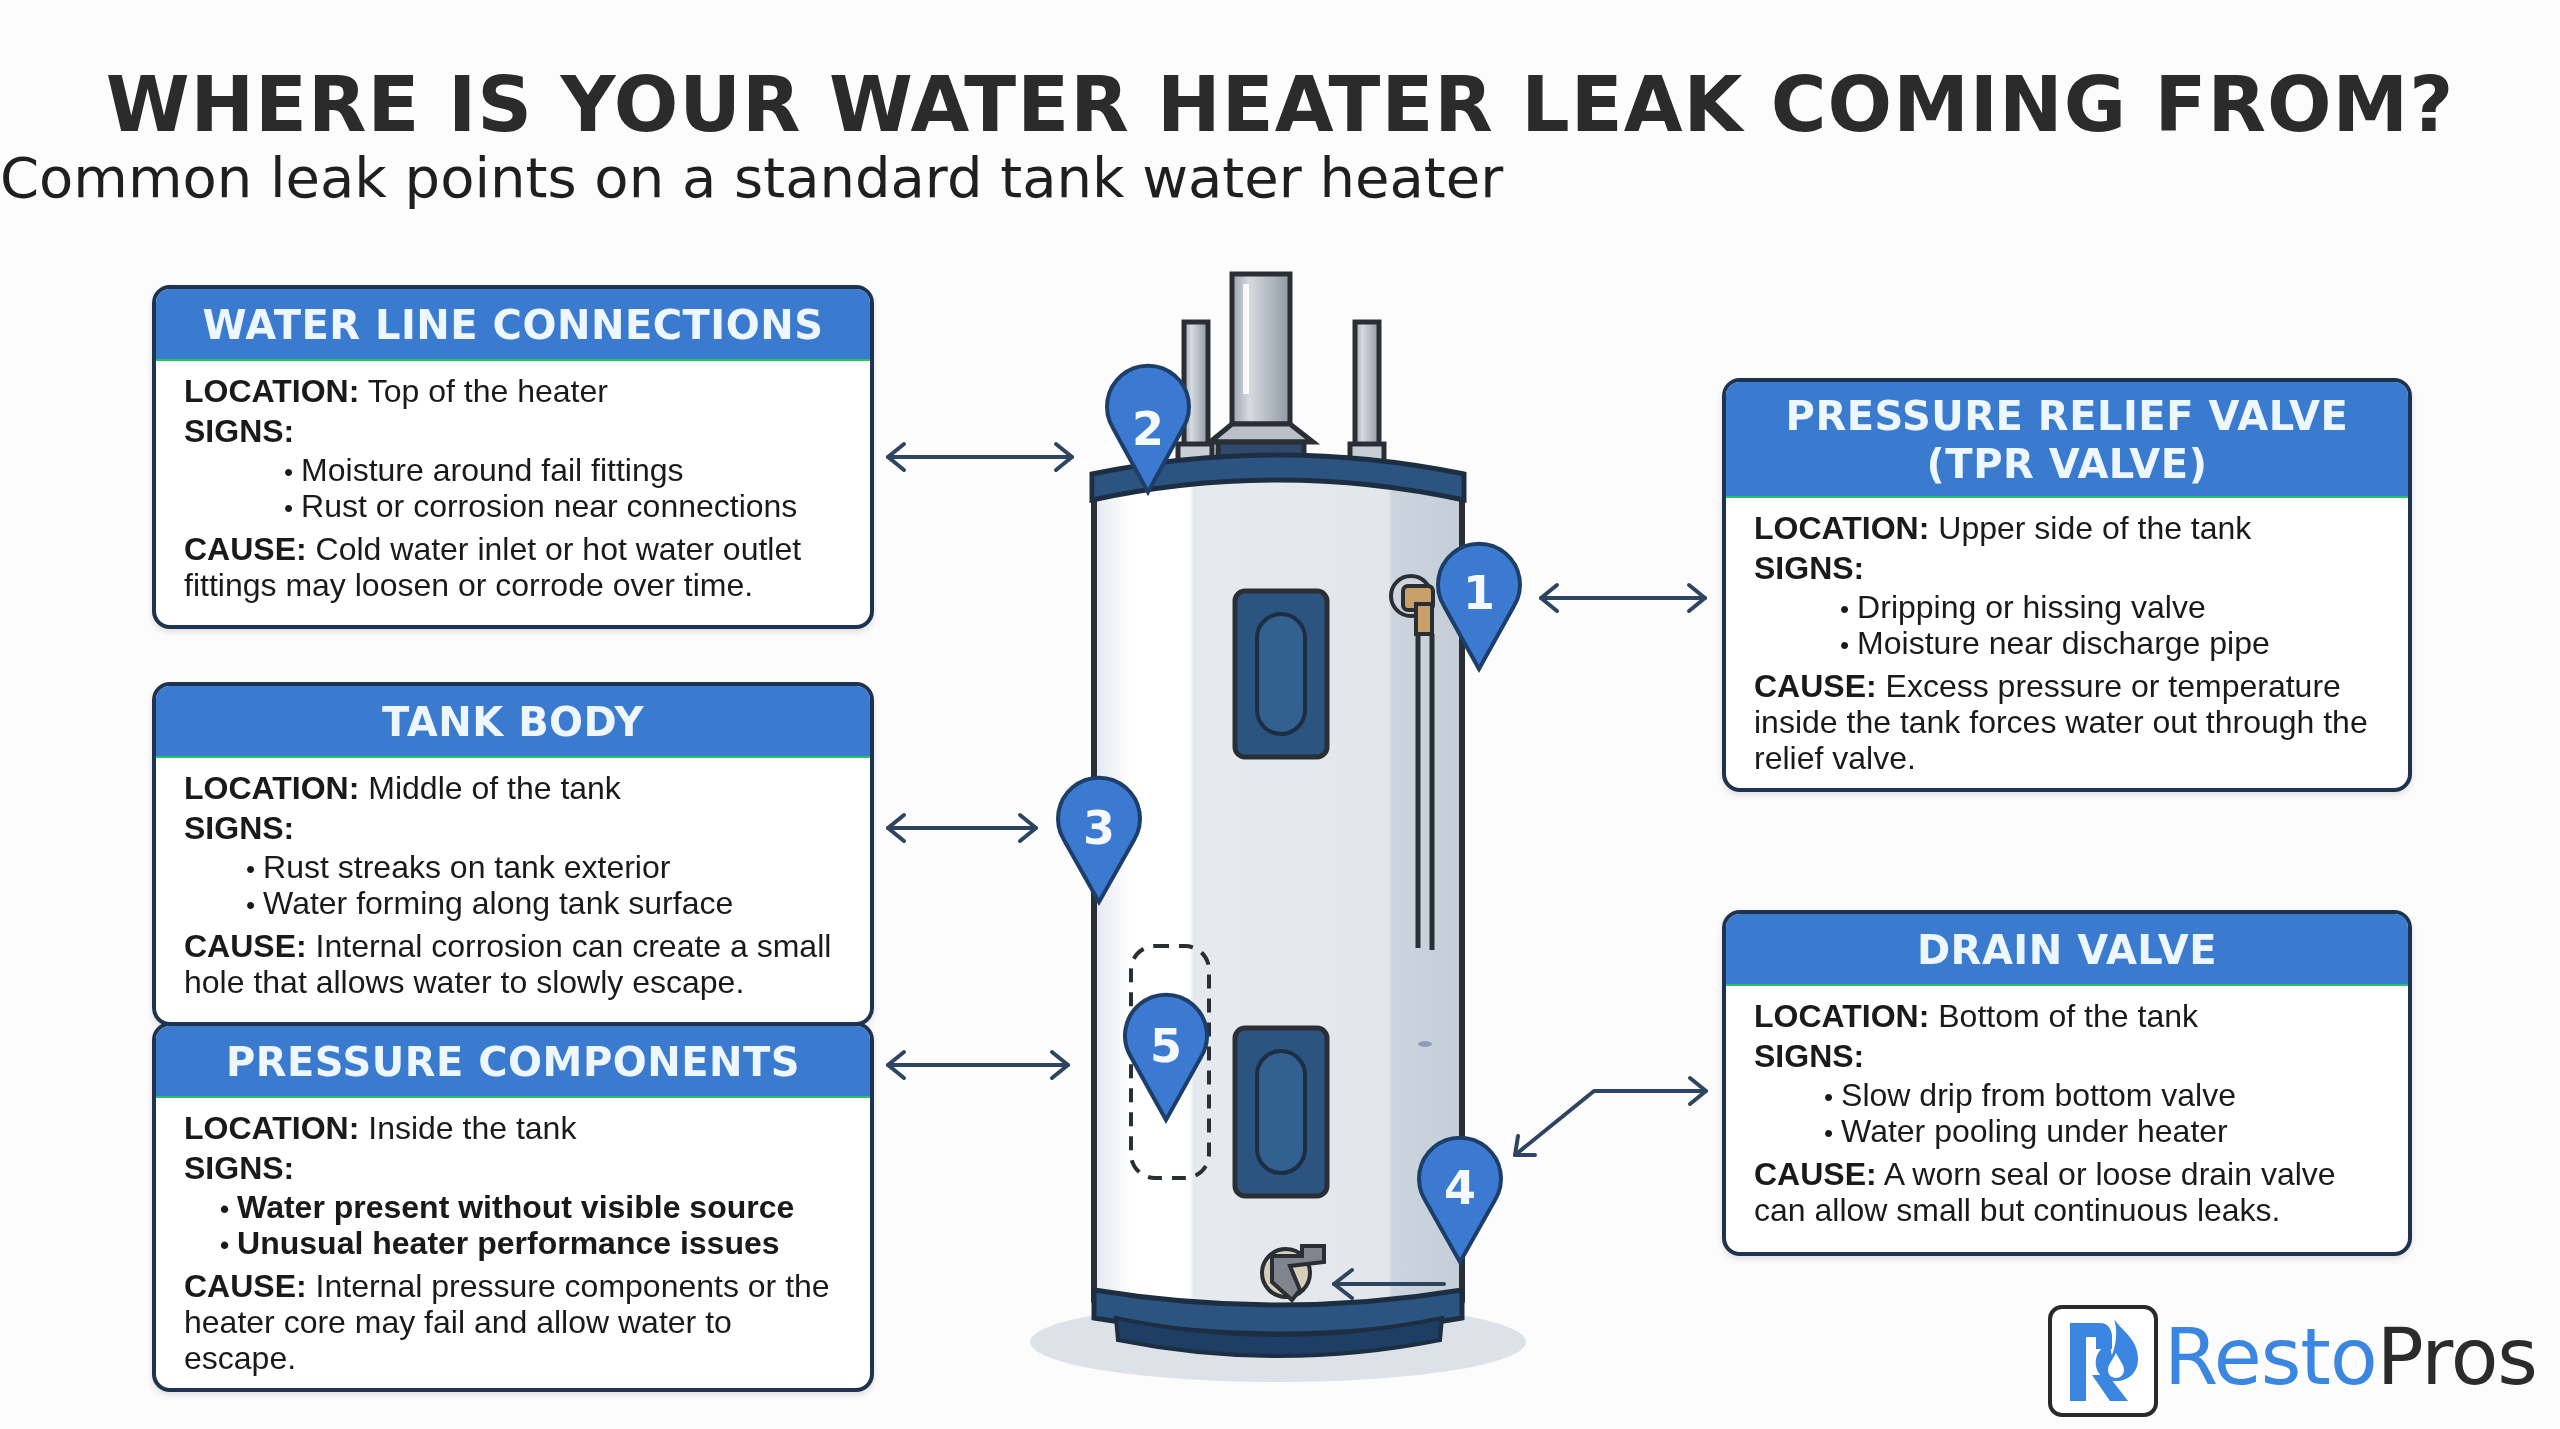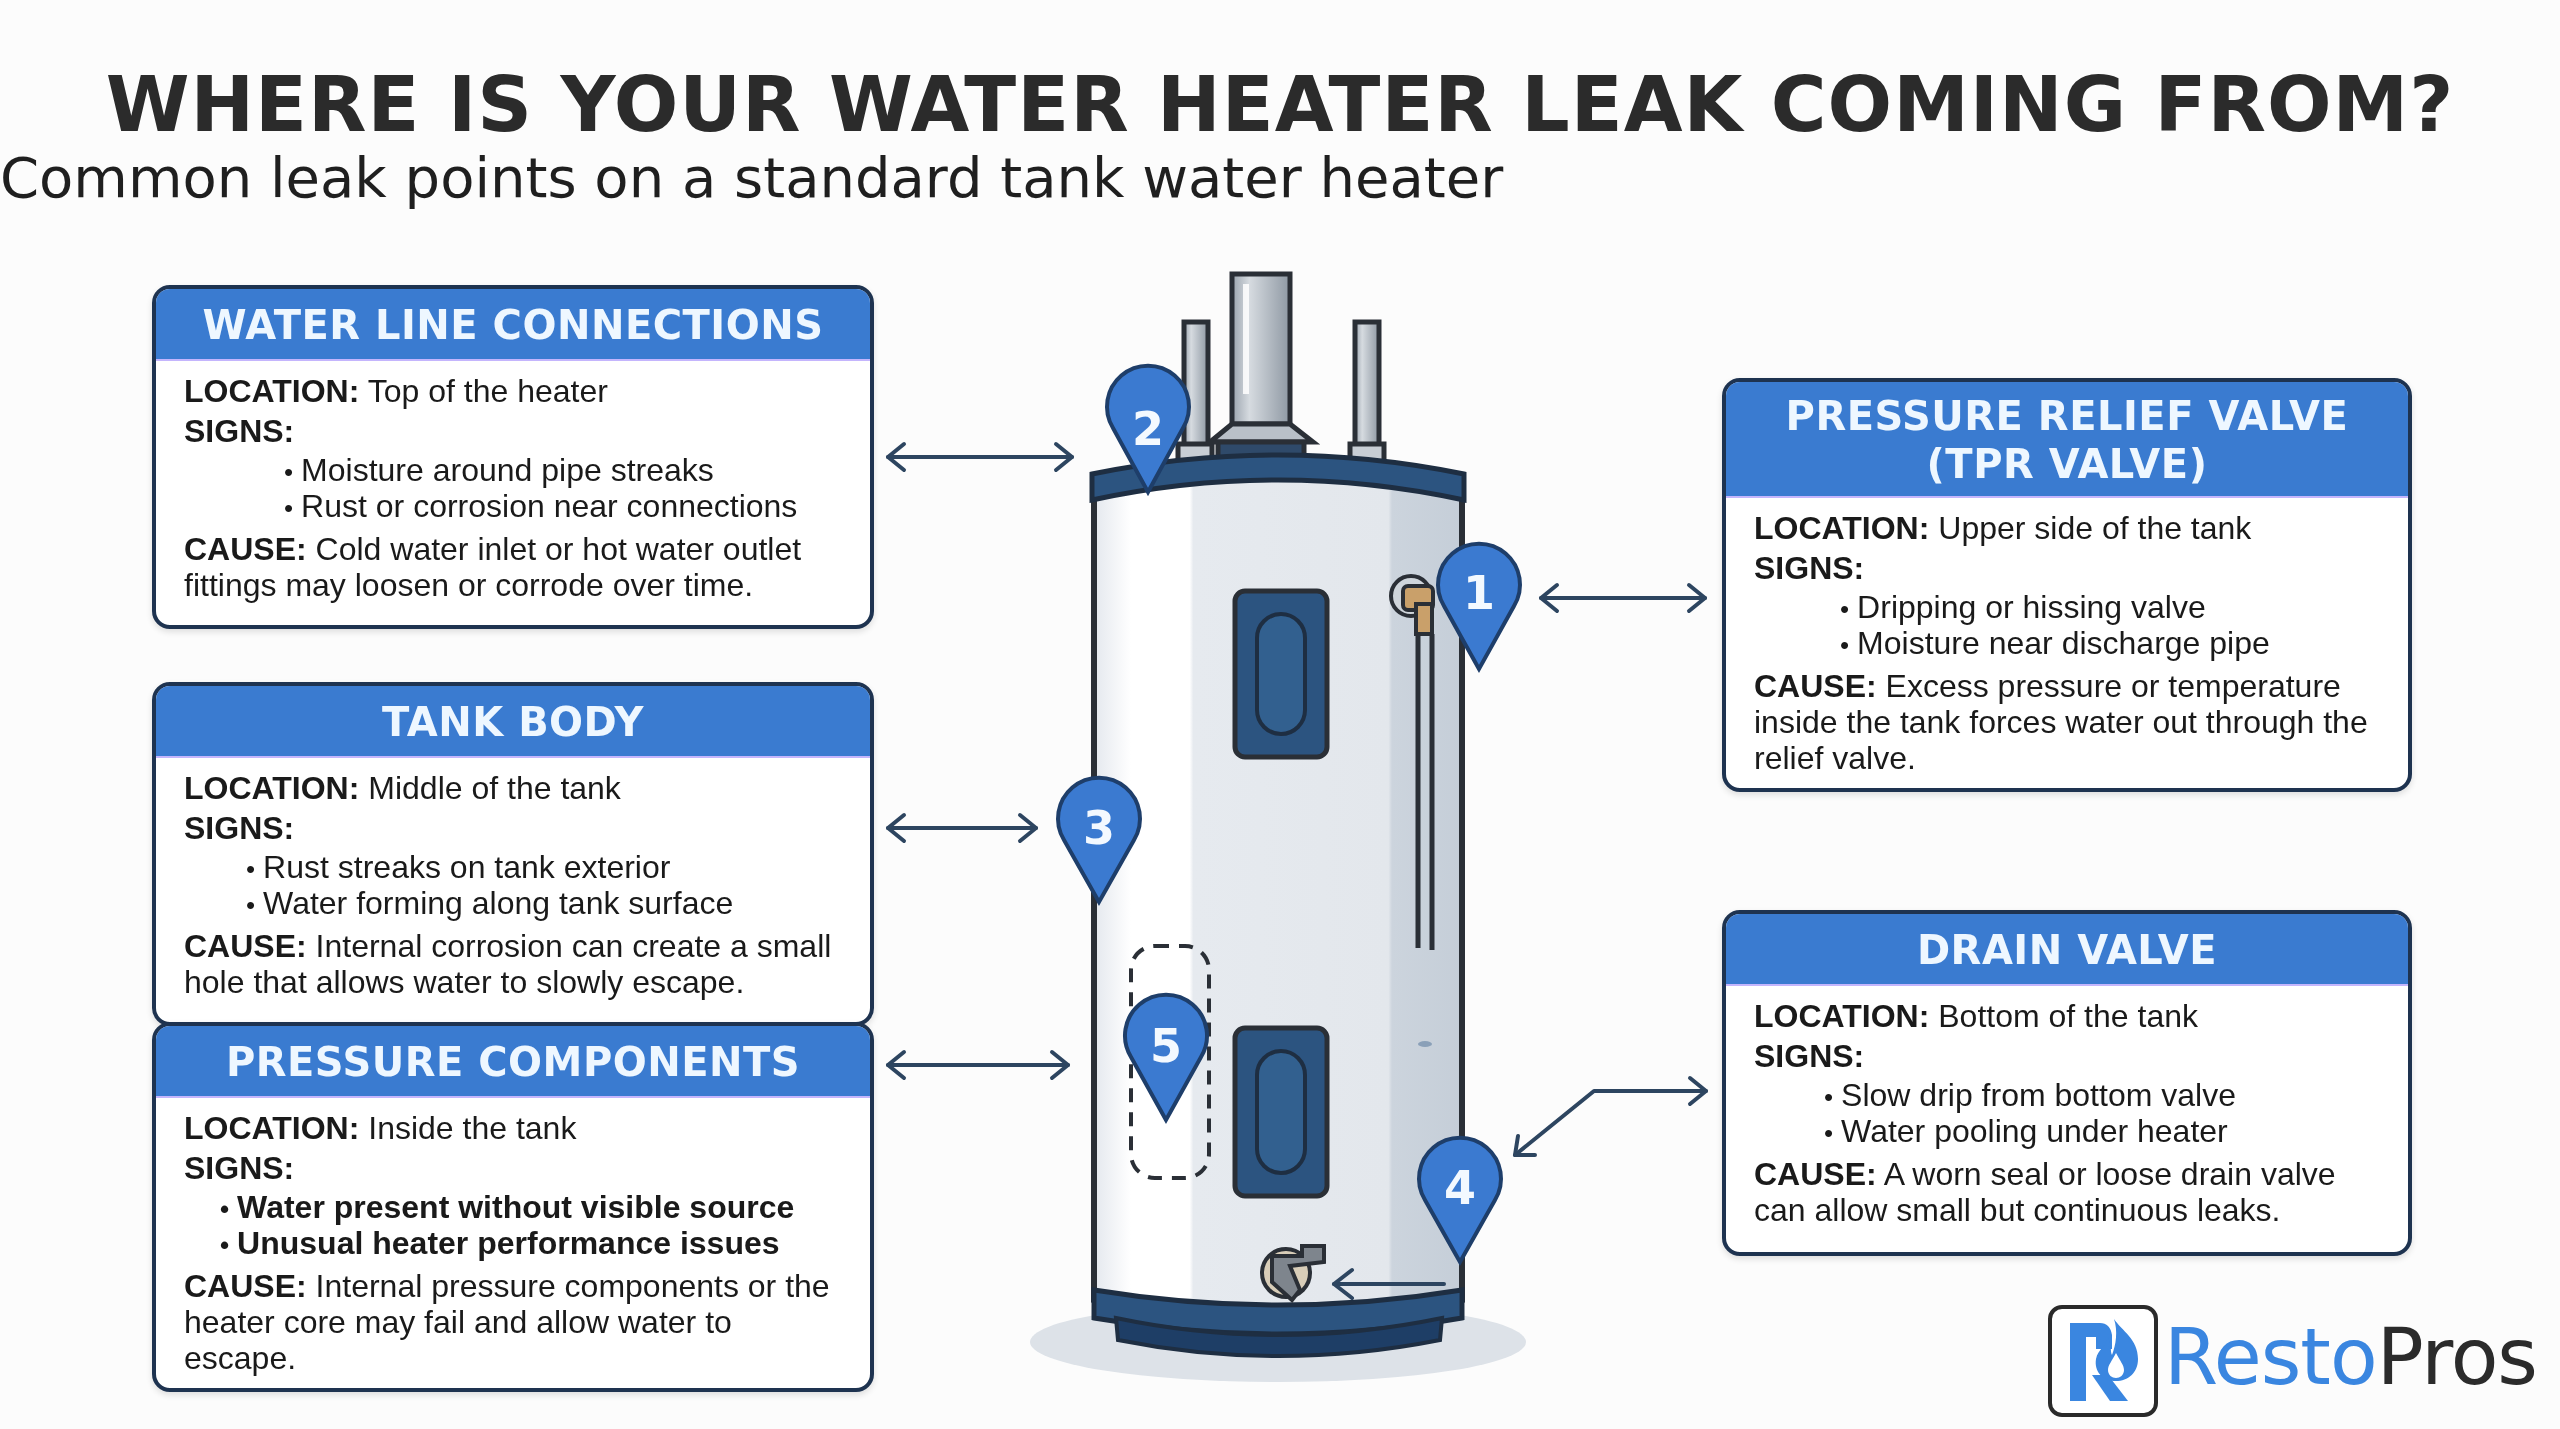--- a/index.html
+++ b/index.html
@@ -20,21 +20,21 @@
   }
   .panel {
     position:absolute; background:#ffffff;
     border:4px solid #1e3350; border-radius:18px; overflow:hidden;
     box-shadow:0 3px 6px rgba(0,0,0,0.12);
   }
   .panel-head {
     background:#3a7bd0; color:#eef7ff; text-align:center;
     font-family:"DejaVu Sans", sans-serif; font-weight:bold;
     font-size:40px; line-height:48px; letter-spacing:0.5px;
-    padding:12px 10px 10px; border-bottom:2px solid #c4b5fd;
+    padding:12px 10px 10px; border-bottom:2px solid #22c55e;
   }
   .panel-body {
     padding:12px 28px 0 28px; font-size:32px; line-height:36px; color:#1a1a1a;
   }
   .row { margin:0; }
   .label { font-weight:bold; }
   .row + .row { margin-top:4px; }
   ul.signs { list-style:none; margin:4px 0 6px 0; padding:0; }
   ul.signs li { line-height:34px; }
   ul.signs li::before { content:"\2022"; margin-right:8px; font-size:26px; }
@@ -56,21 +56,21 @@
 
 <div class="title">WHERE IS YOUR WATER HEATER LEAK COMING FROM?</div>
 <div class="subtitle">Common leak points on a standard tank water heater</div>
 
 <div class="panel" style="left:152px; top:285px; width:714px; height:336px;">
   <div class="panel-head">WATER LINE CONNECTIONS</div>
   <div class="panel-body">
     <p class="row"><span class="label">LOCATION:</span> <span>Top of the heater</span></p>
     <p class="row"><span class="label">SIGNS:</span></p>
     <ul class="signs" style="padding-left:100px;">
-      <li>Moisture around pipe streaks</li>
+      <li>Moisture around fail fittings</li>
       <li>Rust or corrosion near connections</li>
     </ul>
     <p class="row"><span class="label">CAUSE:</span> <span>Cold water inlet or hot water outlet fittings may loosen or corrode over time.</span></p>
   </div>
 </div>
 
 <div class="panel" style="left:152px; top:654px; width:714px; height:336px;margin-top:28px;">
   <div class="panel-head">TANK BODY</div>
   <div class="panel-body">
     <p class="row"><span class="label">LOCATION:</span> <span>Middle of the tank</span></p>

